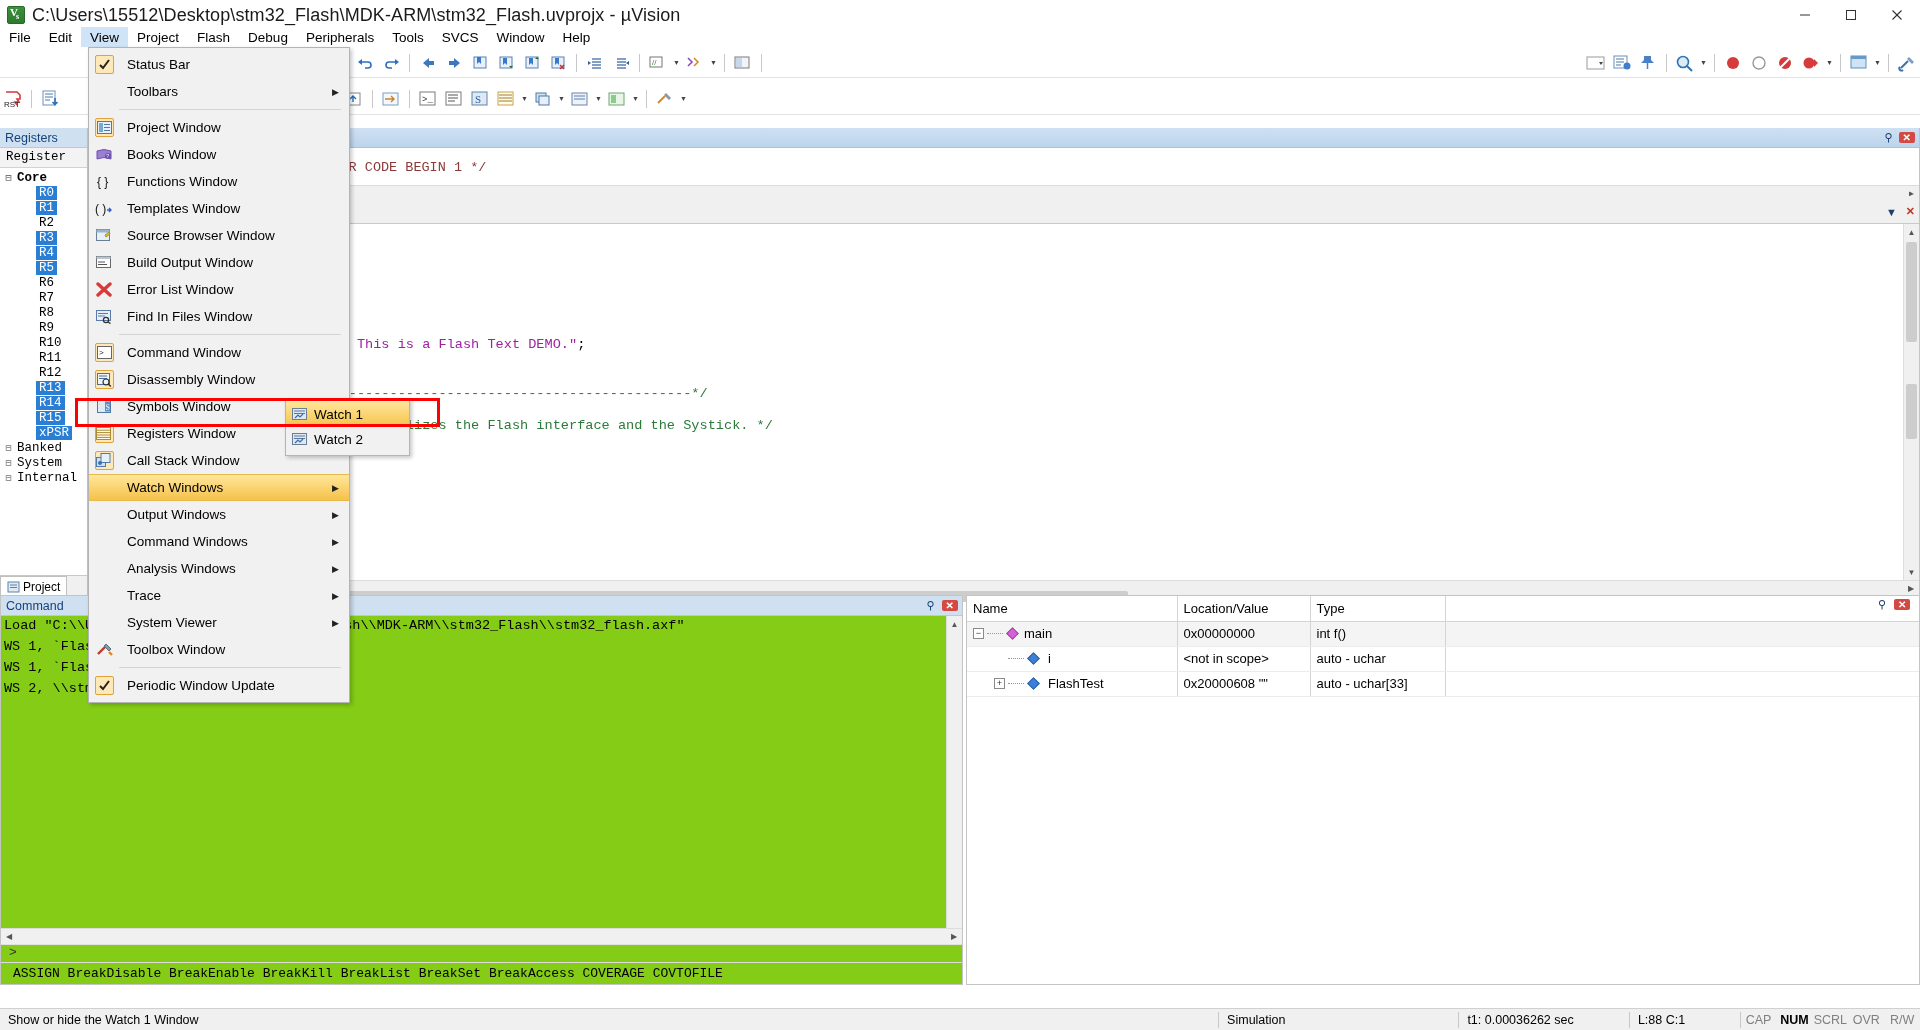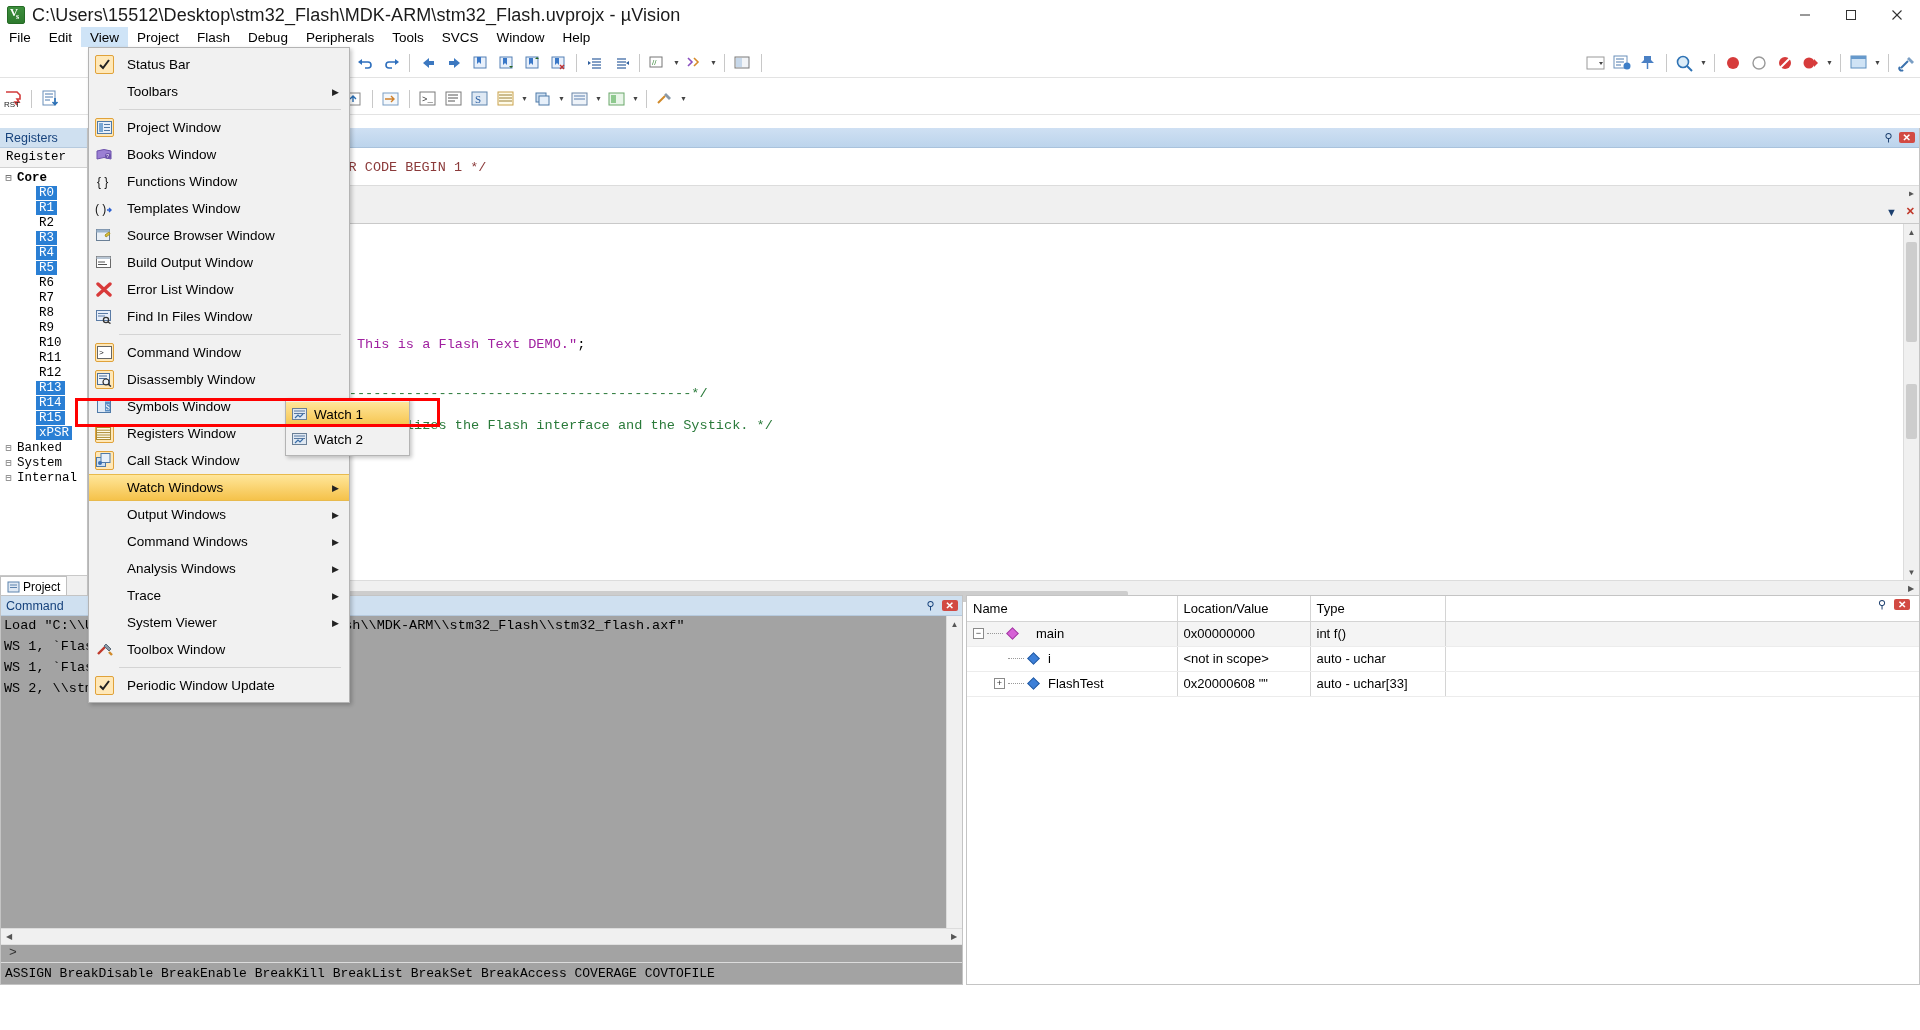--- a/index.html
+++ b/index.html
@@ -188,21 +188,21 @@
     position: absolute; left: 0; right: 0; bottom: 0; height: 16px;
     background: #f0f0f0; border-top: 1px solid #dcdcdc; display: flex; align-items: center;
   }
   .hscroll .arr { width: 16px; text-align: center; font-size: 8px; color: #555; }
   .hscroll .track { flex: 1; position: relative; }
   .hscroll .thumb { position: absolute; left: 2px; top: 2px; height: 11px; width: 1020px; background: #cdcdcd; border-radius: 2px; }
 
   
   .cmd-panel {
     position: absolute; left: 0; top: 595px; width: 963px; bottom: 45px;
-    background: #a3a3a3; border: 1px solid #c4c4c4;
+    background: #84cc16; border: 1px solid #c4c4c4;
   }
   .cmd-caption {
     height: 20px; background: #cfe0f0; color: #16427c; font-size: 12.5px;
     display: flex; align-items: center; padding: 0 4px 0 5px;
     border-bottom: 1px solid #b6cade;
   }
   .cmd-caption .sp { flex: 1; }
   .cmd-caption .pin { font-size: 11px; margin-right: 7px; }
   .cmd-caption .x { color: #fff; background: #d24a43; padding: 0 4px; border-radius: 2px; font-weight: bold; font-size: 10px; }
   .cmd-log {
@@ -222,21 +222,21 @@
   }
   .cmd-hscroll .arr { width: 16px; text-align: center; font-size: 8px; color: #555; }
   .cmd-input {
     position: absolute; left: 0; right: 0; bottom: 22px; height: 18px;
     font-family: "Liberation Mono", monospace; font-size: 13px;
     padding-left: 8px; color: #333; border-top: 1px solid #e0e0e0;
   }
   .cmd-hints {
     position: absolute; left: 0; right: 0; bottom: 0; height: 22px;
     font-family: "Liberation Mono", monospace; font-size: 13px;
-    padding-left: 4px; color: #000; border-top: 1px solid #dcdcdc;
+    padding-left: 12px; color: #000; border-top: 1px solid #dcdcdc;
     display: flex; align-items: center; white-space: nowrap;
   }
 
   .cs-panel {
     position: absolute; left: 966px; top: 595px; right: 0; bottom: 45px;
     background: #fff; border: 1px solid #c4c4c4;
   }
   .cs-caption {
     height: 20px; background: #cfe0f0; color: #16427c; font-size: 12.5px;
     display: flex; align-items: center; padding: 0 4px 0 8px;
@@ -858,21 +858,21 @@
           <th style="border-right:none"></th>
         </tr>
       </thead>
       <tbody id="cs-body">
           <tr class="row-sel-light">
             <td>
               <div class="cs-name-cell">
                 <span class="tnode">−</span>
                 <span class="tdots"></span>
                 <span class="diamond magenta"></span>
-                <span style="margin-left: 14px;">main</span>
+                <span style="margin-left: 2px;">main</span>
               </div>
             </td>
             <td>0x00000000</td>
             <td>int f()</td>
             <td style="border-right: none;"></td>
           </tr>
           <tr>
             <td>
               <div class="cs-name-cell">
                 <span style="width: 18px;"></span>
@@ -905,20 +905,35 @@
   </div>
 
   <div style="position:absolute;left:915px;top:595px;width:48px;height:20px;display:flex;align-items:center;gap:8px;justify-content:center;">
   </div>
 
   <div style="position:absolute;left:1878px;top:598px;display:flex;align-items:center;gap:8px;">
     <span style="font-size:11px;color:#1c3f6e;">⚲</span>
     <span style="color:#fff;background:#d24a43;padding:0 4px;border-radius:2px;font-weight:bold;font-size:10px;">✕</span>
   </div>
 
+  <div class="statusbar">
+    <div class="sb-cell" style="width:1222px">Show or hide the Watch 1 Window</div>
+    <div class="sb-div"></div>
+    <div class="sb-cell" style="width:240px">Simulation</div>
+    <div class="sb-div"></div>
+    <div class="sb-cell" style="width:170px">t1: 0.00036262 sec</div>
+    <div class="sb-div"></div>
+    <div class="sb-cell" style="width:110px">L:88 C:1</div>
+    <div class="sb-div"></div>
+    <div class="sb-ind">CAP</div>
+    <div class="sb-ind on">NUM</div>
+    <div class="sb-ind">SCRL</div>
+    <div class="sb-ind">OVR</div>
+    <div class="sb-ind">R/W</div>
+  </div>
 
   <div class="vmenu" id="vmenu">
       <div class="vrow">
         <span class="vicon">
           <span class="box">
             <svg width="13" height="13" viewBox="0 0 13 13">
               <path d="M2 7 l3 3 6 -8" fill="none" stroke="#222" stroke-width="2"></path>
             </svg>
           </span>
         </span>

